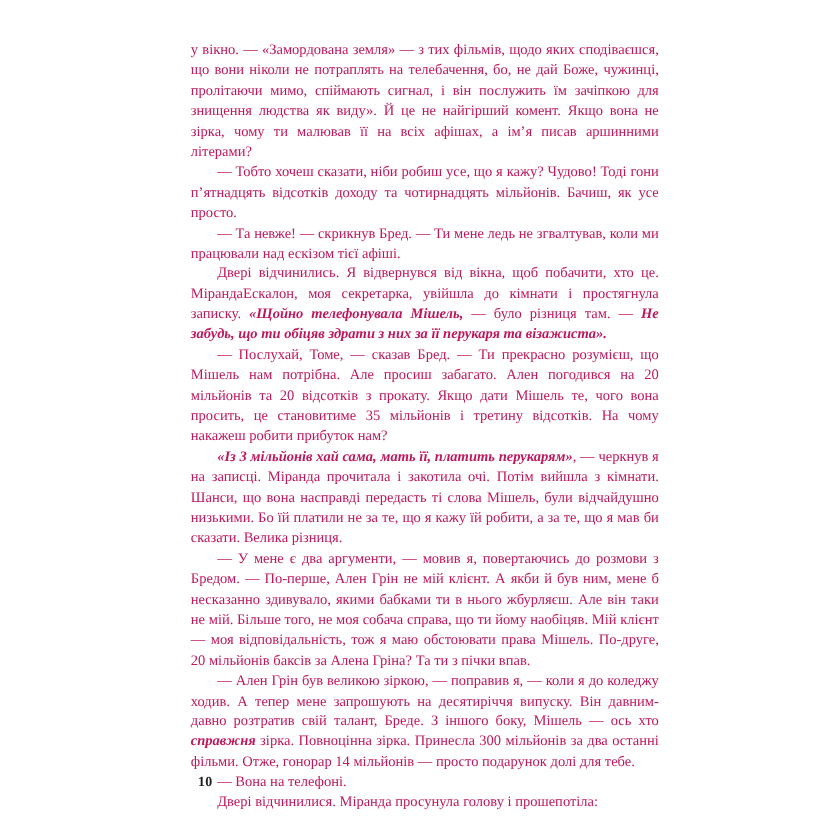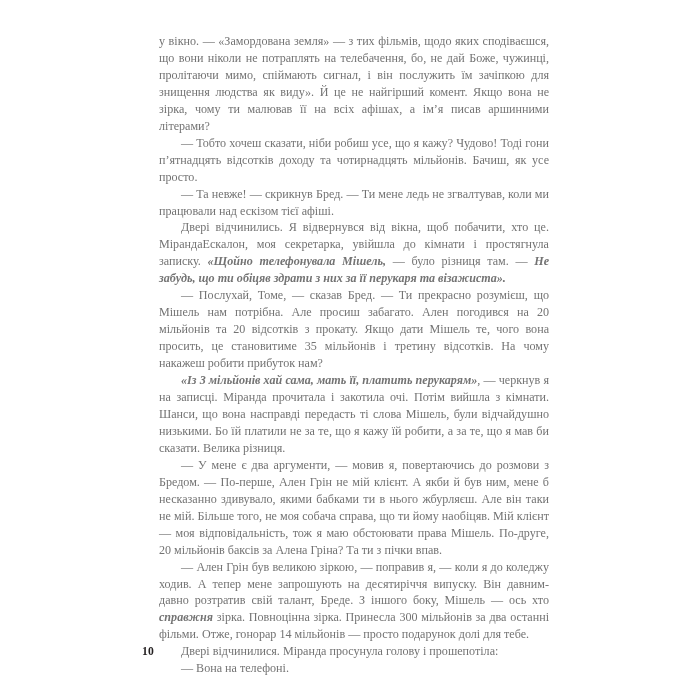--- a/index.html
+++ b/index.html
@@ -26,21 +26,21 @@
 
   .text-block {
     position: absolute;
     left: 159px;
     top: 33px;
     width: 390px;
     font-size: 12.1px;
     line-height: 16.95px;
     text-align: justify;
     text-justify: inter-word;
-    color: #737373;
+    color: #be185d;
     hyphens: manual;
   }
 
   .para {
     margin: 0;
     text-indent: 22px;
     text-align: justify;
   }
 
   .para.flush {
@@ -48,21 +48,21 @@
   }
 
   .para em,
   .para i {
     font-style: italic;
     font-weight: bold;
   }
 
   .folio {
     position: absolute;
-    left: 142px;
+    left: 165px;
     top: 645px;
     font-size: 11.6px;
     font-weight: bold;
     color: #231f20;
     letter-spacing: 0.2px;
   }
 </style>
 </head>
 <body>
 
@@ -70,19 +70,19 @@
 
   <div class="text-block">
       <p class="para flush"><span>у вікно. — «Замордована земля» — з тих фільмів, щодо яких сподіваєшся, що вони ніколи не потраплять на телебачення, бо, не дай Боже, чужинці, пролітаючи мимо, спіймають сигнал, і він послужить їм зачіпкою для знищення людства як виду». Й це не найгірший комент. Якщо вона не зірка, чому ти малював її на всіх афішах, а ім’я писав аршинними літерами?</span></p>
       <p class="para"><span>— Тобто хочеш сказати, ніби робиш усе, що я кажу? Чудово! Тоді гони п’ятнадцять відсотків доходу та чотирнадцять мільйонів. Бачиш, як усе просто.</span></p>
       <p class="para"><span>— Та невже! — скрикнув Бред. — Ти мене ледь не згвалтував, коли ми працювали над ескізом тієї афіші.</span></p>
       <p class="para"><span>Двері відчинились. Я відвернувся від вікна, щоб побачити, хто це. МірандаЕскалон, моя секретарка, увійшла до кімнати і простягнула записку. </span><em>«Щойно телефонувала Мішель,</em><span> — було різниця там. — </span><em>Не забудь, що ти обіцяв здрати з них за її перукаря та візажиста».</em></p>
       <p class="para"><span>— Послухай, Томе, — сказав Бред. — Ти прекрасно розумієш, що Мішель нам потрібна. Але просиш забагато. Ален погодився на 20 мільйонів та 20 відсотків з прокату. Якщо дати Мішель те, чого вона просить, це становитиме 35 мільйонів і третину відсотків. На чому накажеш робити прибуток нам?</span></p>
       <p class="para"><em>«Із 3 мільйонів хай сама, мать її, платить перукарям»</em><span>, — черкнув я на записці. Міранда прочитала і закотила очі. Потім вийшла з кімнати. Шанси, що вона насправді передасть ті слова Мішель, були відчайдушно низькими. Бо їй платили не за те, що я кажу їй робити, а за те, що я мав би сказати. Велика різниця.</span></p>
       <p class="para"><span>— У мене є два аргументи, — мовив я, повертаючись до розмови з Бредом. — По-перше, Ален Грін не мій клієнт. А якби й був ним, мене б несказанно здивувало, якими бабками ти в нього жбурляєш. Але він таки не мій. Більше того, не моя собача справа, що ти йому наобіцяв. Мій клієнт — моя відповідальність, тож я маю обстоювати права Мішель. По-друге, 20 мільйонів баксів за Алена Гріна? Та ти з пічки впав.</span></p>
       <p class="para"><span>— Ален Грін був великою зіркою, — поправив я, — коли я до коледжу ходив. А тепер мене запрошують на десятиріччя випуску. Він давним-давно розтратив свій талант, Бреде. З іншого боку, Мішель — ось хто </span><em>справжня</em><span> зірка. Повноцінна зірка. Принесла 300 мільйонів за два останні фільми. Отже, гонорар 14 мільйонів — просто подарунок долі для тебе.</span></p>
+      <p class="para"><span>— Вона на телефоні.</span></p>
       <p class="para"><span>Двері відчинилися. Міранда просунула голову і прошепотіла:</span></p>
-      <p class="para"><span>— Вона на телефоні.</span></p>
     </div>
 
   <div class="folio">10</div>
 
 </div>
 
 </body></html>

